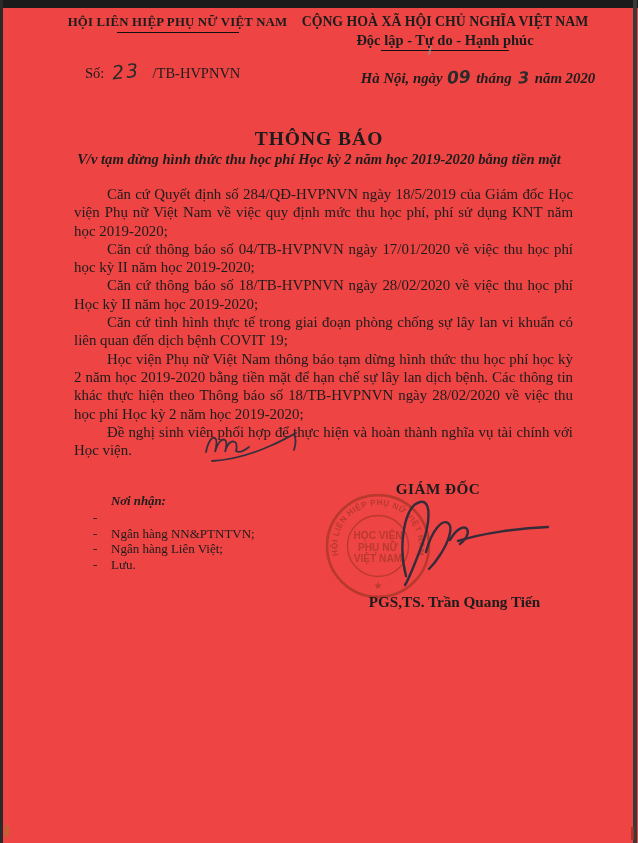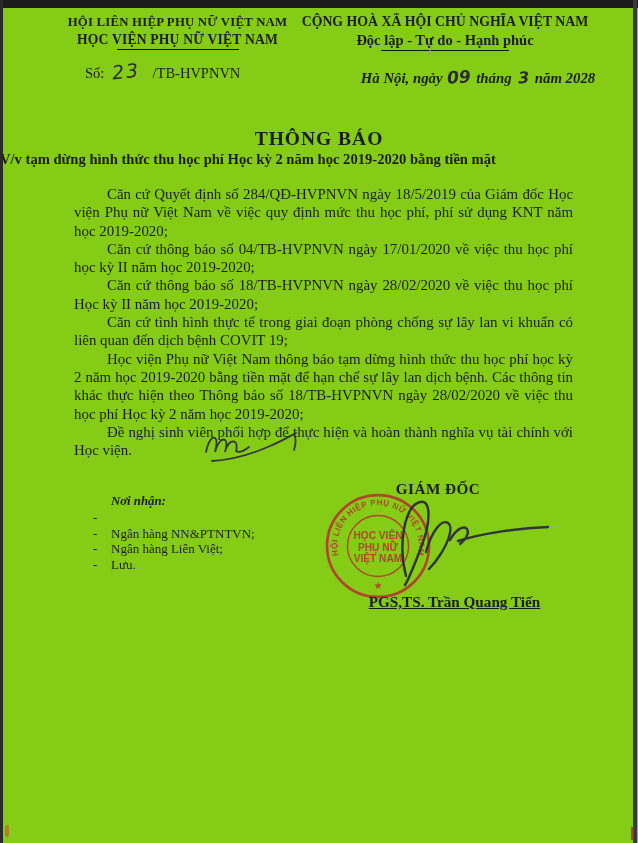--- a/index.html
+++ b/index.html
@@ -1,18 +1,18 @@
 <!DOCTYPE html>
 <html><head>
 <meta charset="utf-8">
 <style>
   html,body{margin:0;padding:0;background:#444;}
   .page{
     position:relative; width:638px; height:843px; margin:0 auto;
-    background:#84cc16; overflow:hidden;
+    background:#ef4444; overflow:hidden;
     font-family:"Liberation Serif","DejaVu Serif",serif; color:#1c1c1c;
   }
   
   .edge-top{position:absolute;left:0;top:0;width:638px;height:8px;background:#1b1b1b;}
   .edge-left{position:absolute;left:0;top:0;width:3px;height:843px;background:#2a2a2a;}
   .edge-right{position:absolute;left:633px;top:0;width:4px;height:843px;background:#3a3a3a;}
 
   .hdr-left{position:absolute;left:55px;top:14px;width:245px;text-align:center;line-height:17px;}
   .hdr-left .l1{font-size:12.8px;font-weight:600;letter-spacing:.2px;}
   .hdr-left .l2{font-size:13.6px;font-weight:700;letter-spacing:.2px;}
@@ -24,27 +24,27 @@
   .ul-right{width:128px;}
 
   .so-line{position:absolute;left:85px;top:60px;font-size:14.5px;white-space:nowrap;}
   .hand{font-family:"DejaVu Sans",sans-serif;font-style:italic;color:#2b2b2b;display:inline-block;}
   .hand-no{font-size:19px;transform:rotate(-6deg);margin:0 12px 0 8px;letter-spacing:2px;}
   .date-line{position:absolute;left:352px;top:67px;width:252px;text-align:center;font-style:italic;font-size:14.8px;font-weight:600;white-space:nowrap;}
   .hand-day{font-size:17px;transform:rotate(-4deg);margin:0 6px 0 4px;}
   .hand-month{font-size:16px;transform:rotate(-4deg);margin:0 6px;}
 
   .doc-title{position:absolute;left:0;top:128px;width:100%;text-align:center;font-size:19.5px;font-weight:700;letter-spacing:1px;}
-  .doc-subtitle{position:absolute;left:0;top:151px;width:100%;text-align:left;font-size:14.6px;font-weight:700;}
+  .doc-subtitle{position:absolute;left:0;top:151px;width:100%;text-align:center;font-size:14.6px;font-weight:700;font-style:italic;}
 
   .body-text{position:absolute;left:74px;top:185px;width:499px;font-size:14.9px;line-height:18.3px;text-align:justify;}
   .body-text p{margin:0;text-indent:33px;}
 
   .sign-title{position:absolute;left:368px;top:480px;width:140px;text-align:center;font-size:15.2px;font-weight:700;letter-spacing:.5px;}
-  .signer{position:absolute;left:352px;top:593px;width:205px;text-align:center;font-size:15.2px;font-weight:700;text-decoration:underline;}
+  .signer{position:absolute;left:352px;top:593px;width:205px;text-align:center;font-size:15.2px;font-weight:700;}
 
   .recipients{position:absolute;left:93px;top:494px;width:230px;font-size:13px;line-height:15.4px;}
   .recipients .rc-label{font-weight:700;font-style:italic;font-size:12.8px;margin-left:18px;margin-bottom:1px;}
   .rc-item{display:flex;}
   .rc-dash{width:18px;flex:0 0 18px;}
 
   .seal{position:absolute;left:324px;top:492px;width:108px;height:108px;opacity:.92;}
   .signature{position:absolute;left:368px;top:488px;width:190px;height:112px;}
   .mini-scribble{position:absolute;left:198px;top:428px;width:112px;height:40px;}
 
@@ -55,36 +55,35 @@
 </head>
 <body>
 
 <div class="page">
   <div class="edge-top"></div>
   <div class="edge-left"></div>
   <div class="edge-right"></div>
 
   <div class="hdr-left">
     <div class="l1">HỘI LIÊN HIỆP PHỤ NỮ VIỆT NAM</div>
-    <div class="l2">HỌC VIỆN PHỤ NỮ VIỆT NAM</div>
     <span class="hr-underline ul-left"></span>
   </div>
 
   <div class="hdr-right">
     <div class="l1">CỘNG HOÀ XÃ HỘI CHỦ NGHĨA VIỆT NAM</div>
     <div class="l2">Độc lập - Tự do - Hạnh phúc</div>
     <span class="hr-underline ul-right"></span>
   </div>
 
   <div class="so-line">
     <span>Số:</span><span class="hand hand-no">23</span><span>/TB-HVPNVN</span>
   </div>
 
   <div class="date-line">
-    <span>Hà Nội, ngày</span><span class="hand hand-day">09</span><span>tháng</span><span class="hand hand-month">3</span><span>năm 2028</span>
+    <span>Hà Nội, ngày</span><span class="hand hand-day">09</span><span>tháng</span><span class="hand hand-month">3</span><span>năm 2020</span>
   </div>
 
   <div class="doc-title">THÔNG BÁO</div>
   <div class="doc-subtitle">V/v tạm dừng hình thức thu học phí Học kỳ 2 năm học 2019-2020 bằng tiền mặt</div>
 
   <div class="body-text">
     <p>Căn cứ Quyết định số 284/QĐ-HVPNVN ngày 18/5/2019 của Giám đốc Học viện Phụ nữ Việt Nam về việc quy định mức thu học phí, phí sử dụng KNT năm học 2019-2020;</p>
     <p>Căn cứ thông báo số 04/TB-HVPNVN ngày 17/01/2020 về việc thu học phí học kỳ II năm học 2019-2020;</p>
     <p>Căn cứ thông báo số 18/TB-HVPNVN ngày 28/02/2020 về việc thu học phí Học kỳ II năm học 2019-2020;</p>
     <p>Căn cứ tình hình thực tế trong giai đoạn phòng chống sự lây lan vi khuẩn có liên quan đến dịch bệnh COVIT 19;</p>

